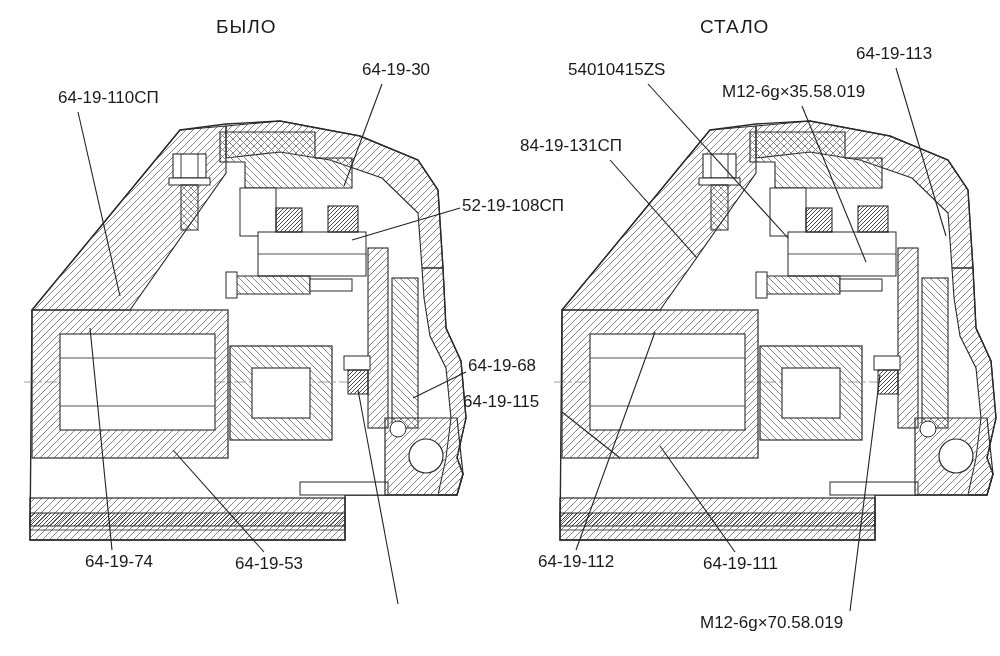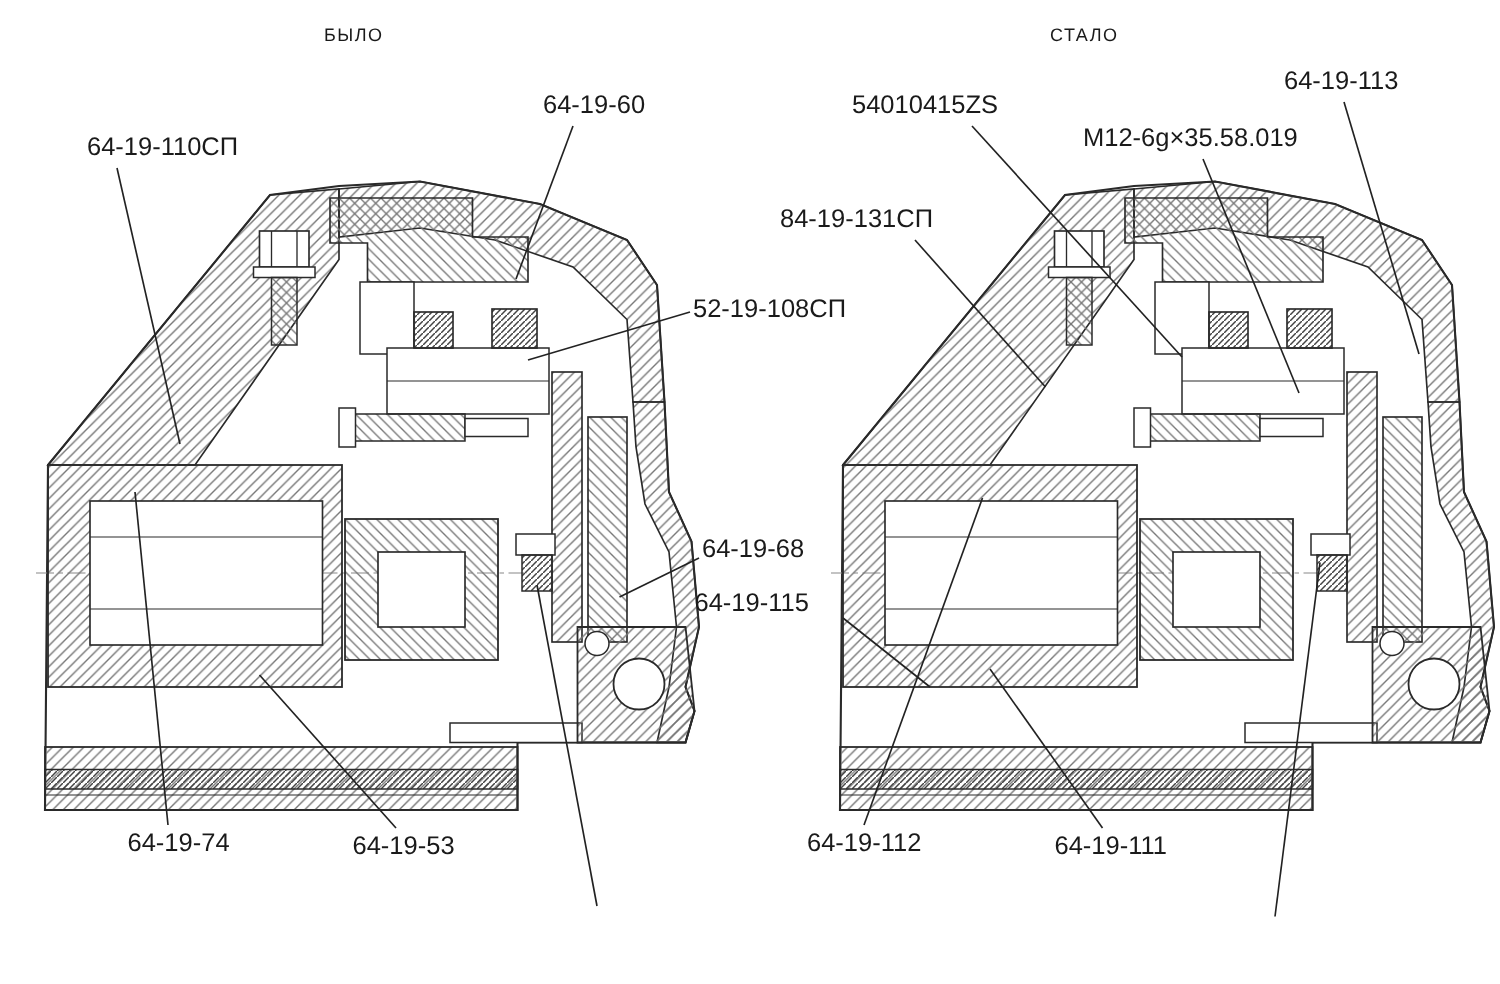--- a/index.html
+++ b/index.html
@@ -1,19 +1,19 @@
 <!DOCTYPE html>
 <html><head>
 <meta charset="utf-8">
 <style>
   html,body{margin:0;padding:0;background:#fff;}
   #page{position:relative;width:1000px;height:656px;background:#fff;overflow:hidden;
         font-family:"Liberation Sans",sans-serif;color:#111;}
   #drawing-svg{position:absolute;left:0;top:0;z-index:1;}
-  .section-title{position:absolute;z-index:3;font-size:12px;letter-spacing:1px;color:#1a1a1a;white-space:nowrap;}
+  .section-title{position:absolute;z-index:3;font-size:19px;letter-spacing:1px;color:#1a1a1a;white-space:nowrap;}
   .part-label{position:absolute;z-index:3;font-size:17px;color:#1a1a1a;white-space:nowrap;}
 </style>
 </head>
 <body>
 
 <div id="page">
 
   <svg id="drawing-svg" width="1000" height="656" viewBox="0 0 1000 656">
     <defs>
       <pattern id="h1" width="7" height="7" patternUnits="userSpaceOnUse">
@@ -106,27 +106,28 @@
       <line x1="576" y1="550" x2="655" y2="332"></line>
       <line x1="735" y1="552" x2="660" y2="446"></line>
       <line x1="850" y1="611" x2="880" y2="375"></line>
     </g>
   </svg>
 
   <div class="section-title" style="left:216px;top:16px">БЫЛО</div>
   <div class="section-title" style="left:700px;top:16px">СТАЛО</div>
 
   <div class="part-label" style="left:58px;top:88px">64-19-110СП</div>
-  <div class="part-label" style="left:362px;top:60px">64-19-60</div>
+  <div class="part-label" style="left:362px;top:60px">64-19-30</div>
   <div class="part-label" style="left:462px;top:196px">52-19-108СП</div>
   <div class="part-label" style="left:468px;top:356px">64-19-68</div>
   <div class="part-label" style="left:85px;top:552px">64-19-74</div>
   <div class="part-label" style="left:235px;top:554px">64-19-53</div>
 
   <div class="part-label" style="left:568px;top:60px">54010415ZS</div>
   <div class="part-label" style="left:722px;top:82px">М12-6g×35.58.019</div>
   <div class="part-label" style="left:856px;top:44px">64-19-113</div>
   <div class="part-label" style="left:520px;top:136px">84-19-131СП</div>
   <div class="part-label" style="left:463px;top:392px">64-19-115</div>
   <div class="part-label" style="left:538px;top:552px">64-19-112</div>
   <div class="part-label" style="left:703px;top:554px">64-19-111</div>
+  <div class="part-label" style="left:700px;top:613px">М12-6g×70.58.019</div>
 
 </div>
 
 </body></html>

